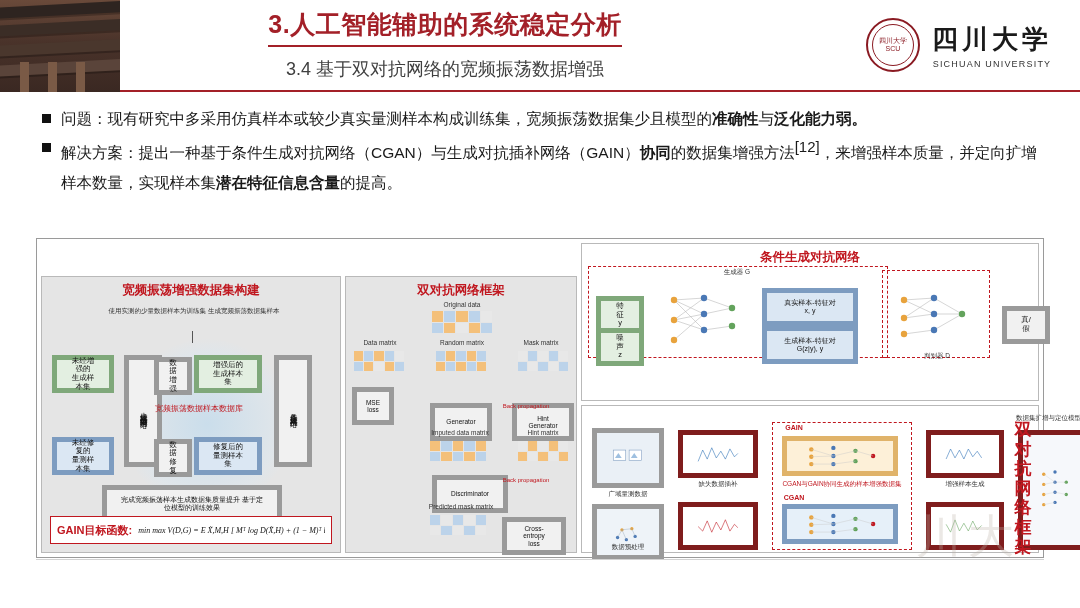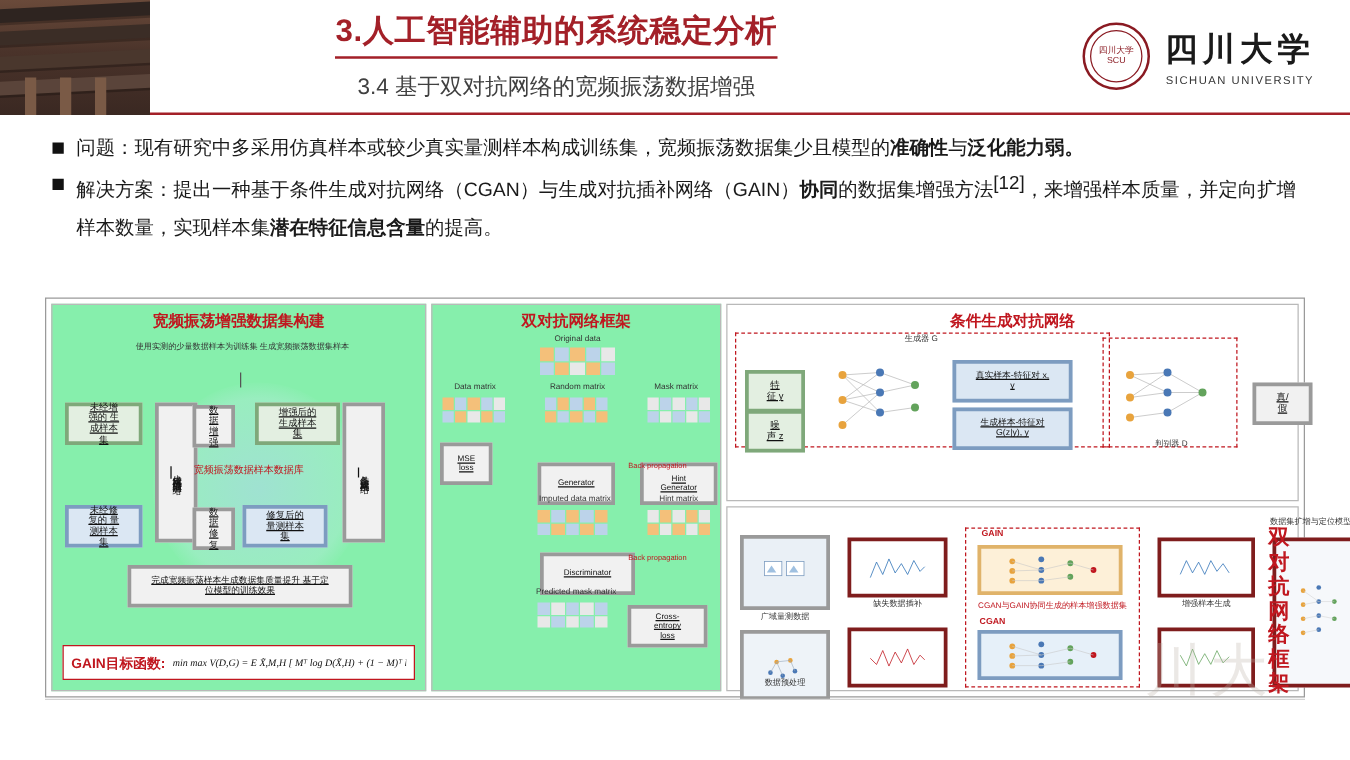--- a/index.html
+++ b/index.html
@@ -145,47 +145,47 @@
     height: 320px;
     border: 1px solid #9a9a9a;
     background: #fff;
     display: flex;
     gap: 4px;
     padding: 4px;
   }
   .panel {
     border: 1px solid #b9b9b9;
     position: relative;
-    background: #86efac;
+    background: #e5e5e5;
+    margin-top: 33px;
   }
   .panel-title {
     text-align: center;
     font-size: 12.5px;
     font-weight: bold;
     color: #c0171f;
     padding-top: 5px;
   }
   .panel-a { width: 300px; }
   .panel-b { width: 232px; }
   .panel-c { flex: 1 1 auto; display: flex; flex-direction: column; gap: 4px; border: none; padding: 0; }
   .panel-c-top { border: 1px solid #b9b9b9; height: 158px; position: relative; }
   .panel-c-bot { border: 1px solid #b9b9b9; flex: 1 1 auto; position: relative; }
 
   
   .nbox {
     position: absolute;
-    border: 3px solid #7f1d1d;
+    border: 5px solid #7f1d1d;
     background: #eef3f8;
     font-size: 7.5px;
     color: #111;
     display: flex; align-items: center; justify-content: center;
     text-align: center;
     line-height: 1.15;
     padding: 14px;
-    text-decoration: underline;
   }
   .nbox.green { background: #e3efe1; border-color:#7fa87a; }
   .nbox.blue  { background: #dbe7f3; border-color:#7d9cc0; }
   .nbox.grey  { background: #f1f1f1; border-color:#9a9a9a; }
   .nbox.tall  { writing-mode: vertical-rl; text-orientation: upright; letter-spacing:1px;}
   .dashed-red {
     position:absolute;
     border: 1px dashed #c0171f;
   }
   .halo {
@@ -339,21 +339,21 @@
     <div class="nbox blue" style="left:10px; top:160px; width:62px; height:30px;">未经修复的
 量测样本集</div>
 
     <div class="nbox grey tall" style="left:82px; top:78px; width:20px; height:112px;">生成对抗网络插补网络</div>
 
     <div class="nbox grey" style="left:112px; top:80px; width:30px; height:26px;">数据
 增强</div>
     <div class="nbox grey" style="left:112px; top:162px; width:30px; height:26px;">数据
 修复</div>
 
-    <div class="nbox green" style="left:162px; top:78px; width:68px; height:30px;">增强后的
+    <div class="nbox green" style="left:152px; top:78px; width:68px; height:30px;">增强后的
 生成样本集</div>
     <div class="nbox blue" style="left:152px; top:160px; width:68px; height:30px;">修复后的
 量测样本集</div>
 
     <div class="nbox grey tall" style="left:232px; top:78px; width:20px; height:112px;">条件生成对抗网络</div>
 
     <div class="redlabel" style="left:82px; top:126px; width:150px;">宽频振荡数据样本数据库</div>
 
     <div class="nbox grey" style="left:60px; top:208px; width:180px; height:30px; font-size:7px;">完成宽频振荡样本生成数据集质量提升
 基于定位模型的训练效果</div>

